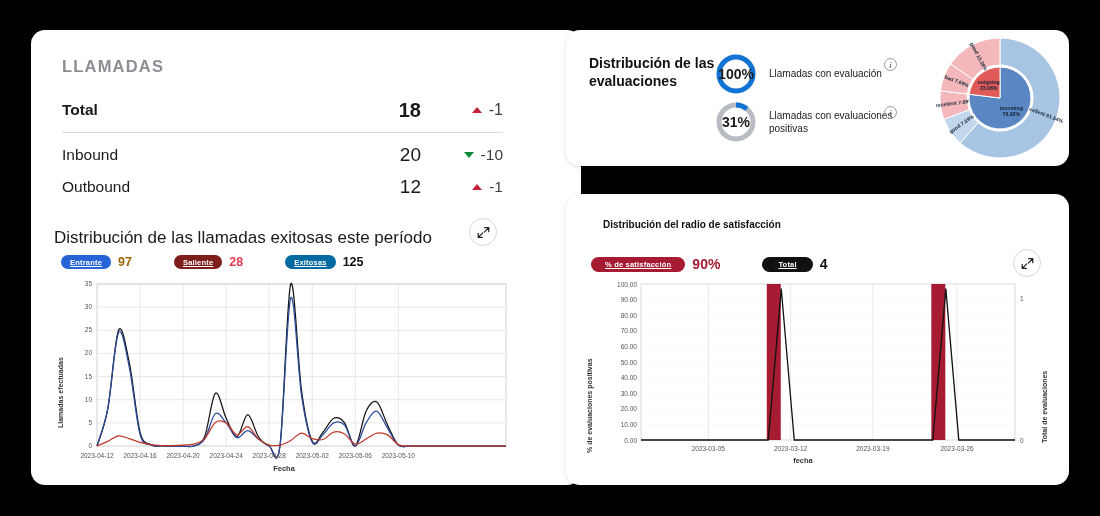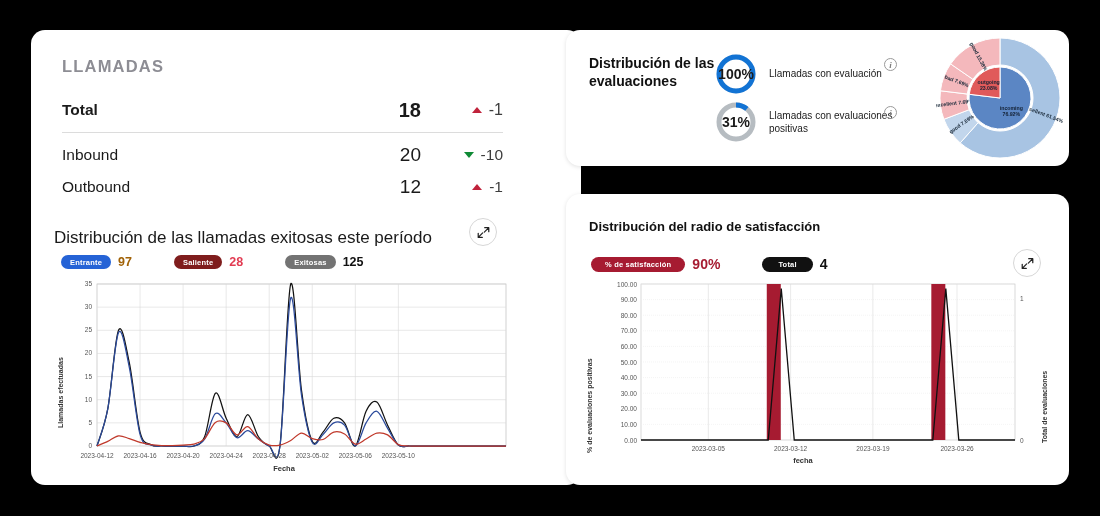--- a/index.html
+++ b/index.html
@@ -54,21 +54,21 @@
     border: 1px solid #d7d7d7; background: #fff;
     display: flex; align-items: center; justify-content: center;
   }
   #expand-1 { left: 438px; top: 188px; }
 
   .legend-row { position: absolute; display: flex; align-items: center; }
   #legend-1 { left: 30px; top: 225px; gap: 0; }
   .legend-item { display: flex; align-items: center; gap: 7px; }
   .legend-pill {
     border-radius: 9px; color: #fff; font-size: 7.5px; font-weight: 600;
-    padding: 2.5px 9px; line-height: 1.2; letter-spacing: .2px;
+    padding: 2.5px 9px; line-height: 1.2; letter-spacing: .2px; text-decoration: underline;
   }
   .legend-val { font-size: 12.5px; font-weight: 700; }
 
   .plotbox { position: absolute; }
   #plot-1 { left: 23px; top: 248px; width: 460px; height: 200px; }
 
   .axis-title-y {
     position: absolute; font-size: 7px; font-weight: 700; color: #333;
     transform: rotate(-90deg); transform-origin: left top; white-space: nowrap;
   }
@@ -101,22 +101,22 @@
     display: flex; align-items: center; justify-content: center;
     font-family: "Liberation Serif", serif; font-style: italic; font-weight: 700;
   }
   #info-1 { left: 318px; top: 28px; }
   #info-2 { left: 318px; top: 76px; }
   .sunburst { position: absolute; left: 370px; top: 4px; width: 128px; height: 128px; }
 
   
   #card-sat { left: 566px; top: 194px; width: 503px; height: 291px; }
   .sat-title {
-    position: absolute; left: 23px; top: 25px;
-    font-size: 13px; font-weight: 700; color: #111;
+    position: absolute; left: 37px; top: 25px;
+    font-size: 10px; font-weight: 700; color: #111;
   }
   #legend-2 { left: 25px; top: 62px; }
   #expand-2 { left: 447px; top: 55px; }
   #plot-2 { left: 17px; top: 84px; width: 470px; height: 192px; }
 </style>
 </head>
 <body>
 
 <div class="card" id="card-calls">
 
@@ -161,21 +161,21 @@
   <div class="legend-row" id="legend-1">
     <span class="legend-item" style="margin-right:42px">
       <span class="legend-pill" style="background:#2563d6">Entrante</span>
       <span class="legend-val" style="color:#a16207">97</span>
     </span>
     <span class="legend-item" style="margin-right:42px">
       <span class="legend-pill" style="background:#7f1d1d">Saliente</span>
       <span class="legend-val" style="color:#e23b52">28</span>
     </span>
     <span class="legend-item">
-      <span class="legend-pill" style="background:#737373">Exitosas</span>
+      <span class="legend-pill" style="background:#0369a1">Exitosas</span>
       <span class="legend-val" style="color:#111111">125</span>
     </span>
   </div>
 
   <div class="plotbox" id="plot-1">
     <div class="axis-title-y" id="y1-title" style="left:3px; top:150px;">Llamadas efectuadas</div>
     <svg id="svg-1" width="460" height="200">
         <rect x="43" y="6" width="409" height="162" fill="#fff" stroke="#bdbdbd" stroke-width="0.7"></rect>
         <line x1="43" y1="144.85714285714286" x2="452" y2="144.85714285714286" stroke="#d8d8d8" stroke-width="0.6"></line>
         <line x1="43" y1="121.71428571428572" x2="452" y2="121.71428571428572" stroke="#d8d8d8" stroke-width="0.6"></line>

